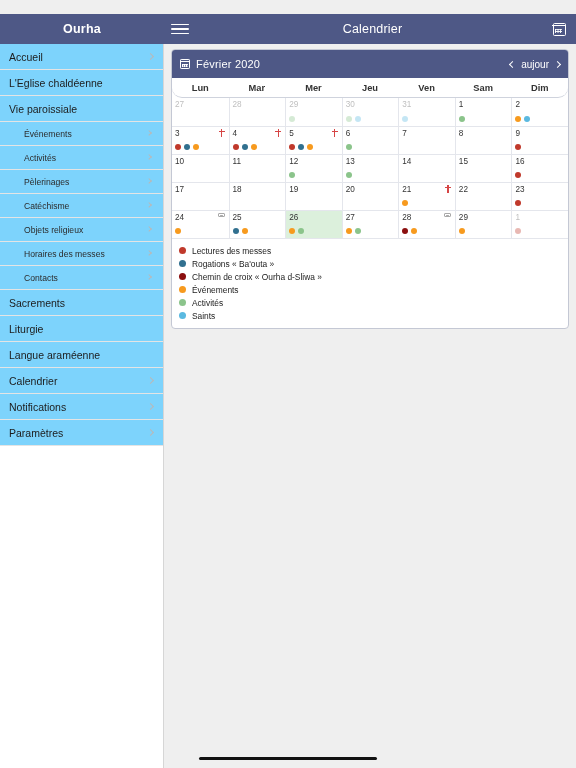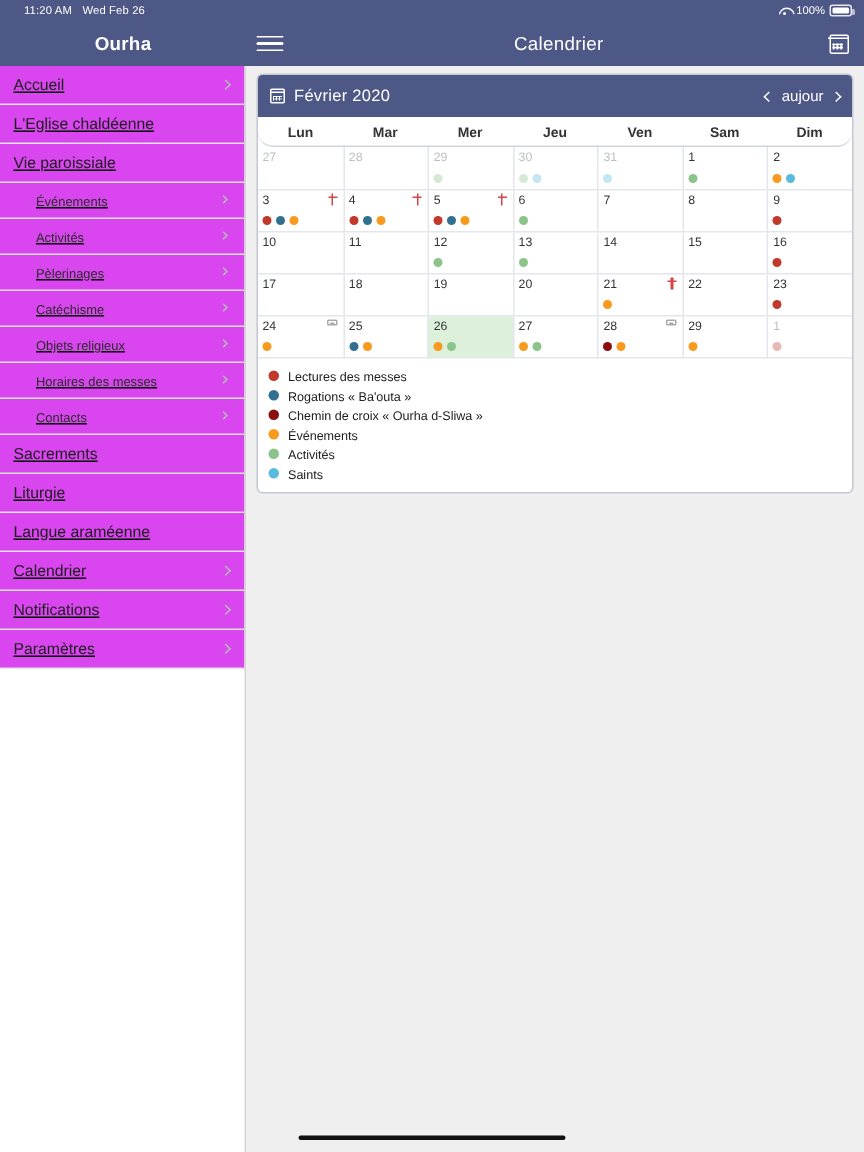--- a/index.html
+++ b/index.html
@@ -59,21 +59,21 @@
      background-size:2.6px 2.2px, 2.6px 2.2px;
   }
 
   
   .sidebar {
     position:absolute; left:0; top:44px; width:164px; bottom:0;
     background:#fff; border-right:1px solid #d6d6d6; overflow:hidden;
   }
   .menu-row {
     position:relative; display:flex; align-items:center;
-    border-bottom:1px solid #e4e4e4; background:#d946ef; cursor:pointer;text-decoration:underline;
+    border-bottom:1px solid #e4e4e4; background:#7dd3fc; cursor:pointer;
   }
   .menu-row.lvl1 { height:26px; padding-left:9px; }
   .menu-row.lvl1 .lbl { font-size:10.5px; color:#1c1c1c; }
   .menu-row.lvl2 { height:24px; padding-left:24px; }
   .menu-row.lvl2 .lbl { font-size:8.6px; color:#2b2b2b; }
   .menu-row .chev {
     margin-left:auto; margin-right:10px;
     width:5px; height:5px; border-right:1.1px solid #b9b9b9; border-top:1.1px solid #b9b9b9;
     transform:rotate(45deg);
   }
@@ -137,33 +137,20 @@
   .home-ind {
     position:absolute; left:50%; transform:translateX(-50%);
     bottom:8px; width:178px; height:3.4px; background:#111; border-radius:2px;
   }
 </style>
 </head>
 <body>
 
 <div id="app">
 
-  <div class="statusbar">
-    <div class="sb-left">
-      <span>11:20 AM</span>
-      <span>Wed Feb 26</span>
-    </div>
-    <div class="sb-right">
-      <span class="wifi-ic"></span>
-      <span>100%</span>
-      <span class="batt">
-          <i></i>
-        </span>
-    </div>
-  </div>
 
   <div class="navbar nav-left">
     <span class="title">Ourha</span>
   </div>
   <div class="nav-sep"></div>
   <div class="navbar nav-right">
     <div class="hamburger">
       <span></span>
         <span></span>
         <span></span>

